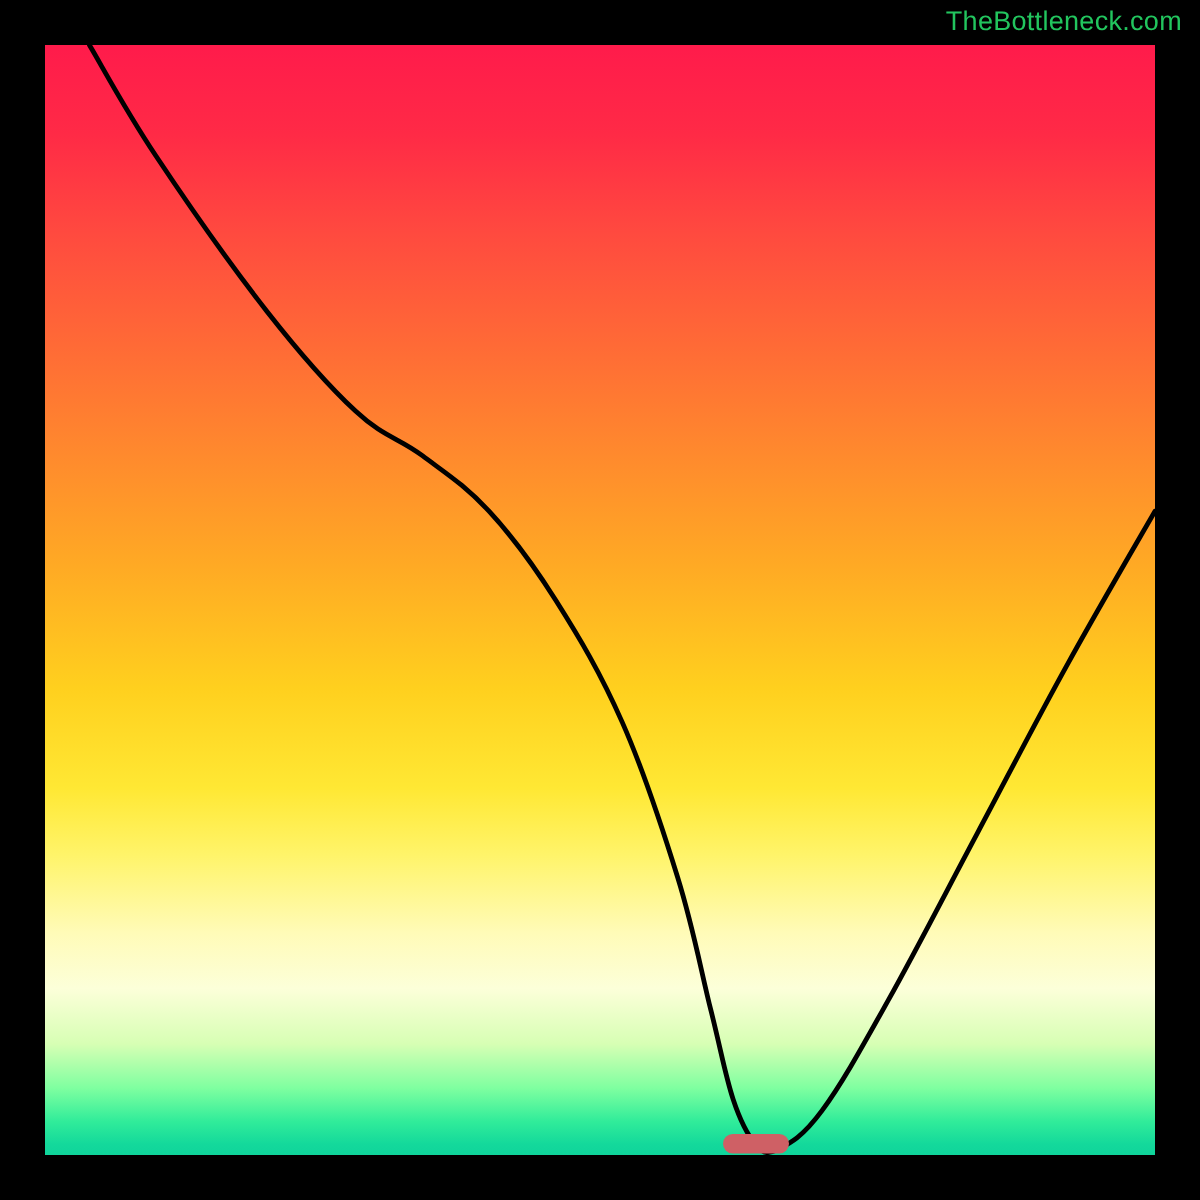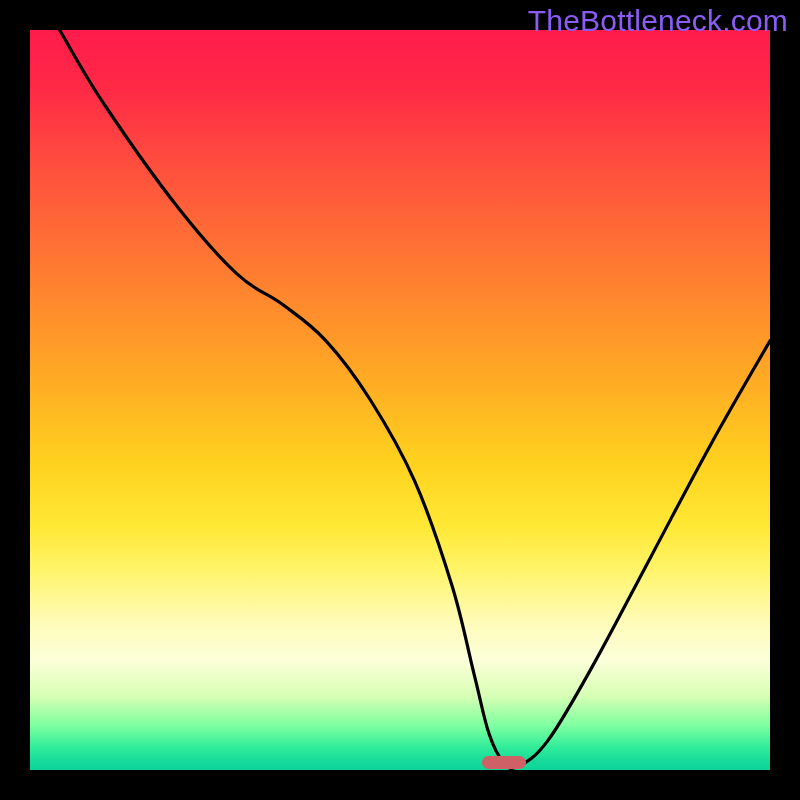--- a/index.html
+++ b/index.html
@@ -14,22 +14,22 @@
   .frame {
     position: relative;
     width: 800px;
     height: 800px;
     background: #000;
   }
   .watermark {
     position: absolute;
     top: 4px;
     right: 12px;
-    color: #8b5cf6;
-    font-size: 30px;
+    color: #22c55e;
+    font-size: 18px;
     font-weight: 500;
     letter-spacing: 0.2px;
     z-index: 5;
   }
   .plot-area {
     position: absolute;
     left: 30px;
     top: 30px;
     width: 740px;
     height: 740px;

